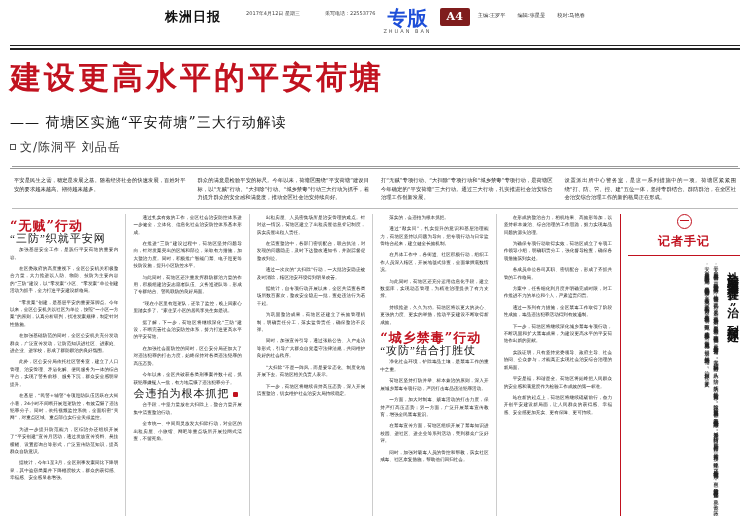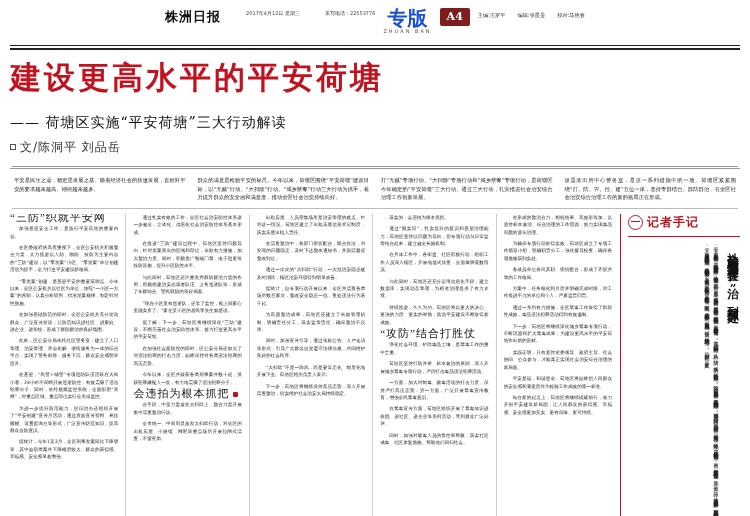--- a/index.html
+++ b/index.html
@@ -140,20 +140,21 @@
     border-left:1px solid #c1121f;
     padding-left:7px;
     position:relative;
   }
   .sb-head{
     display:flex;align-items:center;gap:4px;
     color:#c1121f;
     font-family:"DejaVu Serif","Liberation Serif",serif;
     font-weight:bold;font-size:12px;letter-spacing:1px;
     margin-bottom:5px;
+    flex-direction:column;
   }
   .sb-icon{
     width:13px;height:13px;border:1.5px solid #c1121f;border-radius:50%;
     position:relative;flex:none;
   }
   .sb-icon:after{
     content:"";position:absolute;left:2px;top:5px;width:9px;height:1.5px;background:#c1121f;
   }
   .sb-rule{border-top:1px solid #c1121f;margin-bottom:6px;}
   .sb-body{
@@ -217,20 +218,21 @@
     <p>群众的满意是检验平安的标尺。今年以来，荷塘区围绕“平安荷塘”建设目标，以“无贼”行动、“大扫除”行动、“城乡禁毒”行动三大行动为抓手，着力提升群众的安全感和满意度，推动全区社会治安持续向好。</p>
     <p>打“无贼”专项行动、“大扫除”专项行动和“城乡禁毒”专项行动，是荷塘区今年确定的“平安荷塘”三大行动。通过三大行动，扎实推进社会治安综合治理工作创新发展。</p>
     <p>设置派出所中心警务室，是这一系列措施中的一项。荷塘区紧紧围绕“打、防、管、控、建”五位一体，坚持专群结合、群防群治，在全区社会治安综合治理工作的新的格局正在形成。</p>
   </div>
   <div class="rule-lead"></div>
 
   <div class="body-zone">
     <div class="cols">
 
       <div class="col">
+        <div class="sec-title">“无贼”行动</div>
         <div class="sec-sub"><span>“三防”织就平安网</span></div>
         <p>加强基层安全工作，是践行平安荷塘的重要内容。</p>
         <p>在区委政府的高度重视下，全区公安机关积极整合力量，大力推进以人防、物防、技防为主要内容的“三防”建设，以“零发案”小区、“零发案”单位创建活动为抓手，全力打造平安建设新格局。</p>
         <p>“零发案”创建，是基层平安的重要落脚点。今年以来，全区公安机关以社区为单位，按照“一小区一方案”的原则，认真分析研判，找准发案规律，制定针对性措施。</p>
         <p>在加强基础防范的同时，全区公安机关充分发动群众，广泛宣传发动，让防范知识进社区、进家庭、进企业、进学校，形成了群防群治的良好氛围。</p>
         <p>此外，区公安分局依托社区警务室，建立了人口管理、治安管理、矛盾化解、便民服务为一体的综合平台，实现了警务前移、服务下沉，群众安全感明显提升。</p>
         <p>在基层，“民警+辅警”专项巡防队伍活跃在大街小巷，24小时不间断开展巡逻防控，有效震慑了违法犯罪分子。同时，依托视频监控系统，全面织密“天网”，对重点区域、重点部位实行全天候监控。</p>
         <p>为进一步提升防范能力，区综治办还组织开展了“平安创建”宣传月活动，通过发放宣传资料、悬挂横幅、设置咨询台等形式，广泛宣传防范知识，提高群众自防意识。</p>
         <p>据统计，今年1至3月，全区刑事发案同比下降明显，其中盗窃类案件下降幅度较大，群众的获得感、幸福感、安全感显著增强。</p>
       </div>
@@ -264,20 +266,21 @@
       </div>
 
       <div class="vrule"></div>
 
       <div class="col">
         <p>落实的，会违拍为根本抓把。</p>
         <p>通过“敲实问”，扎实提升的意识和基层治理能力，荷塘区坚持以问题为导向，把专项行动与日常监管结合起来，建立健全长效机制。</p>
         <p>在具体工作中，各街道、社区积极行动，组织工作人员深入辖区，开展地毯式排查，全面掌握底数情况。</p>
         <p>与此同时，荷塘区还充分运用信息化手段，建立数据库，实现动态管理，为精准治理提供了有力支撑。</p>
         <p>持续推进，久久为功。荷塘区将以更大的决心、更强的力度、更实的举措，推动平安建设不断取得新成效。</p>
+        <div class="sec-title">“城乡禁毒”行动</div>
         <div class="sec-sub"><span>“攻防”结合打胜仗</span></div>
         <p>净化社会环境，铲除毒品土壤，是禁毒工作的重中之重。</p>
         <p>荷塘区坚持打防并举、标本兼治的原则，深入开展城乡禁毒专项行动，严厉打击毒品违法犯罪活动。</p>
         <p>一方面，加大对制毒、贩毒活动的打击力度，保持严打高压态势；另一方面，广泛开展禁毒宣传教育，增强全民禁毒意识。</p>
         <p>在禁毒宣传方面，荷塘区组织开展了禁毒知识进校园、进社区、进企业等系列活动，受到群众广泛好评。</p>
         <p>同时，加强对吸毒人员的管控和帮教，落实社区戒毒、社区康复措施，帮助他们回归社会。</p>
       </div>
 
       <div class="vrule"></div>
 

